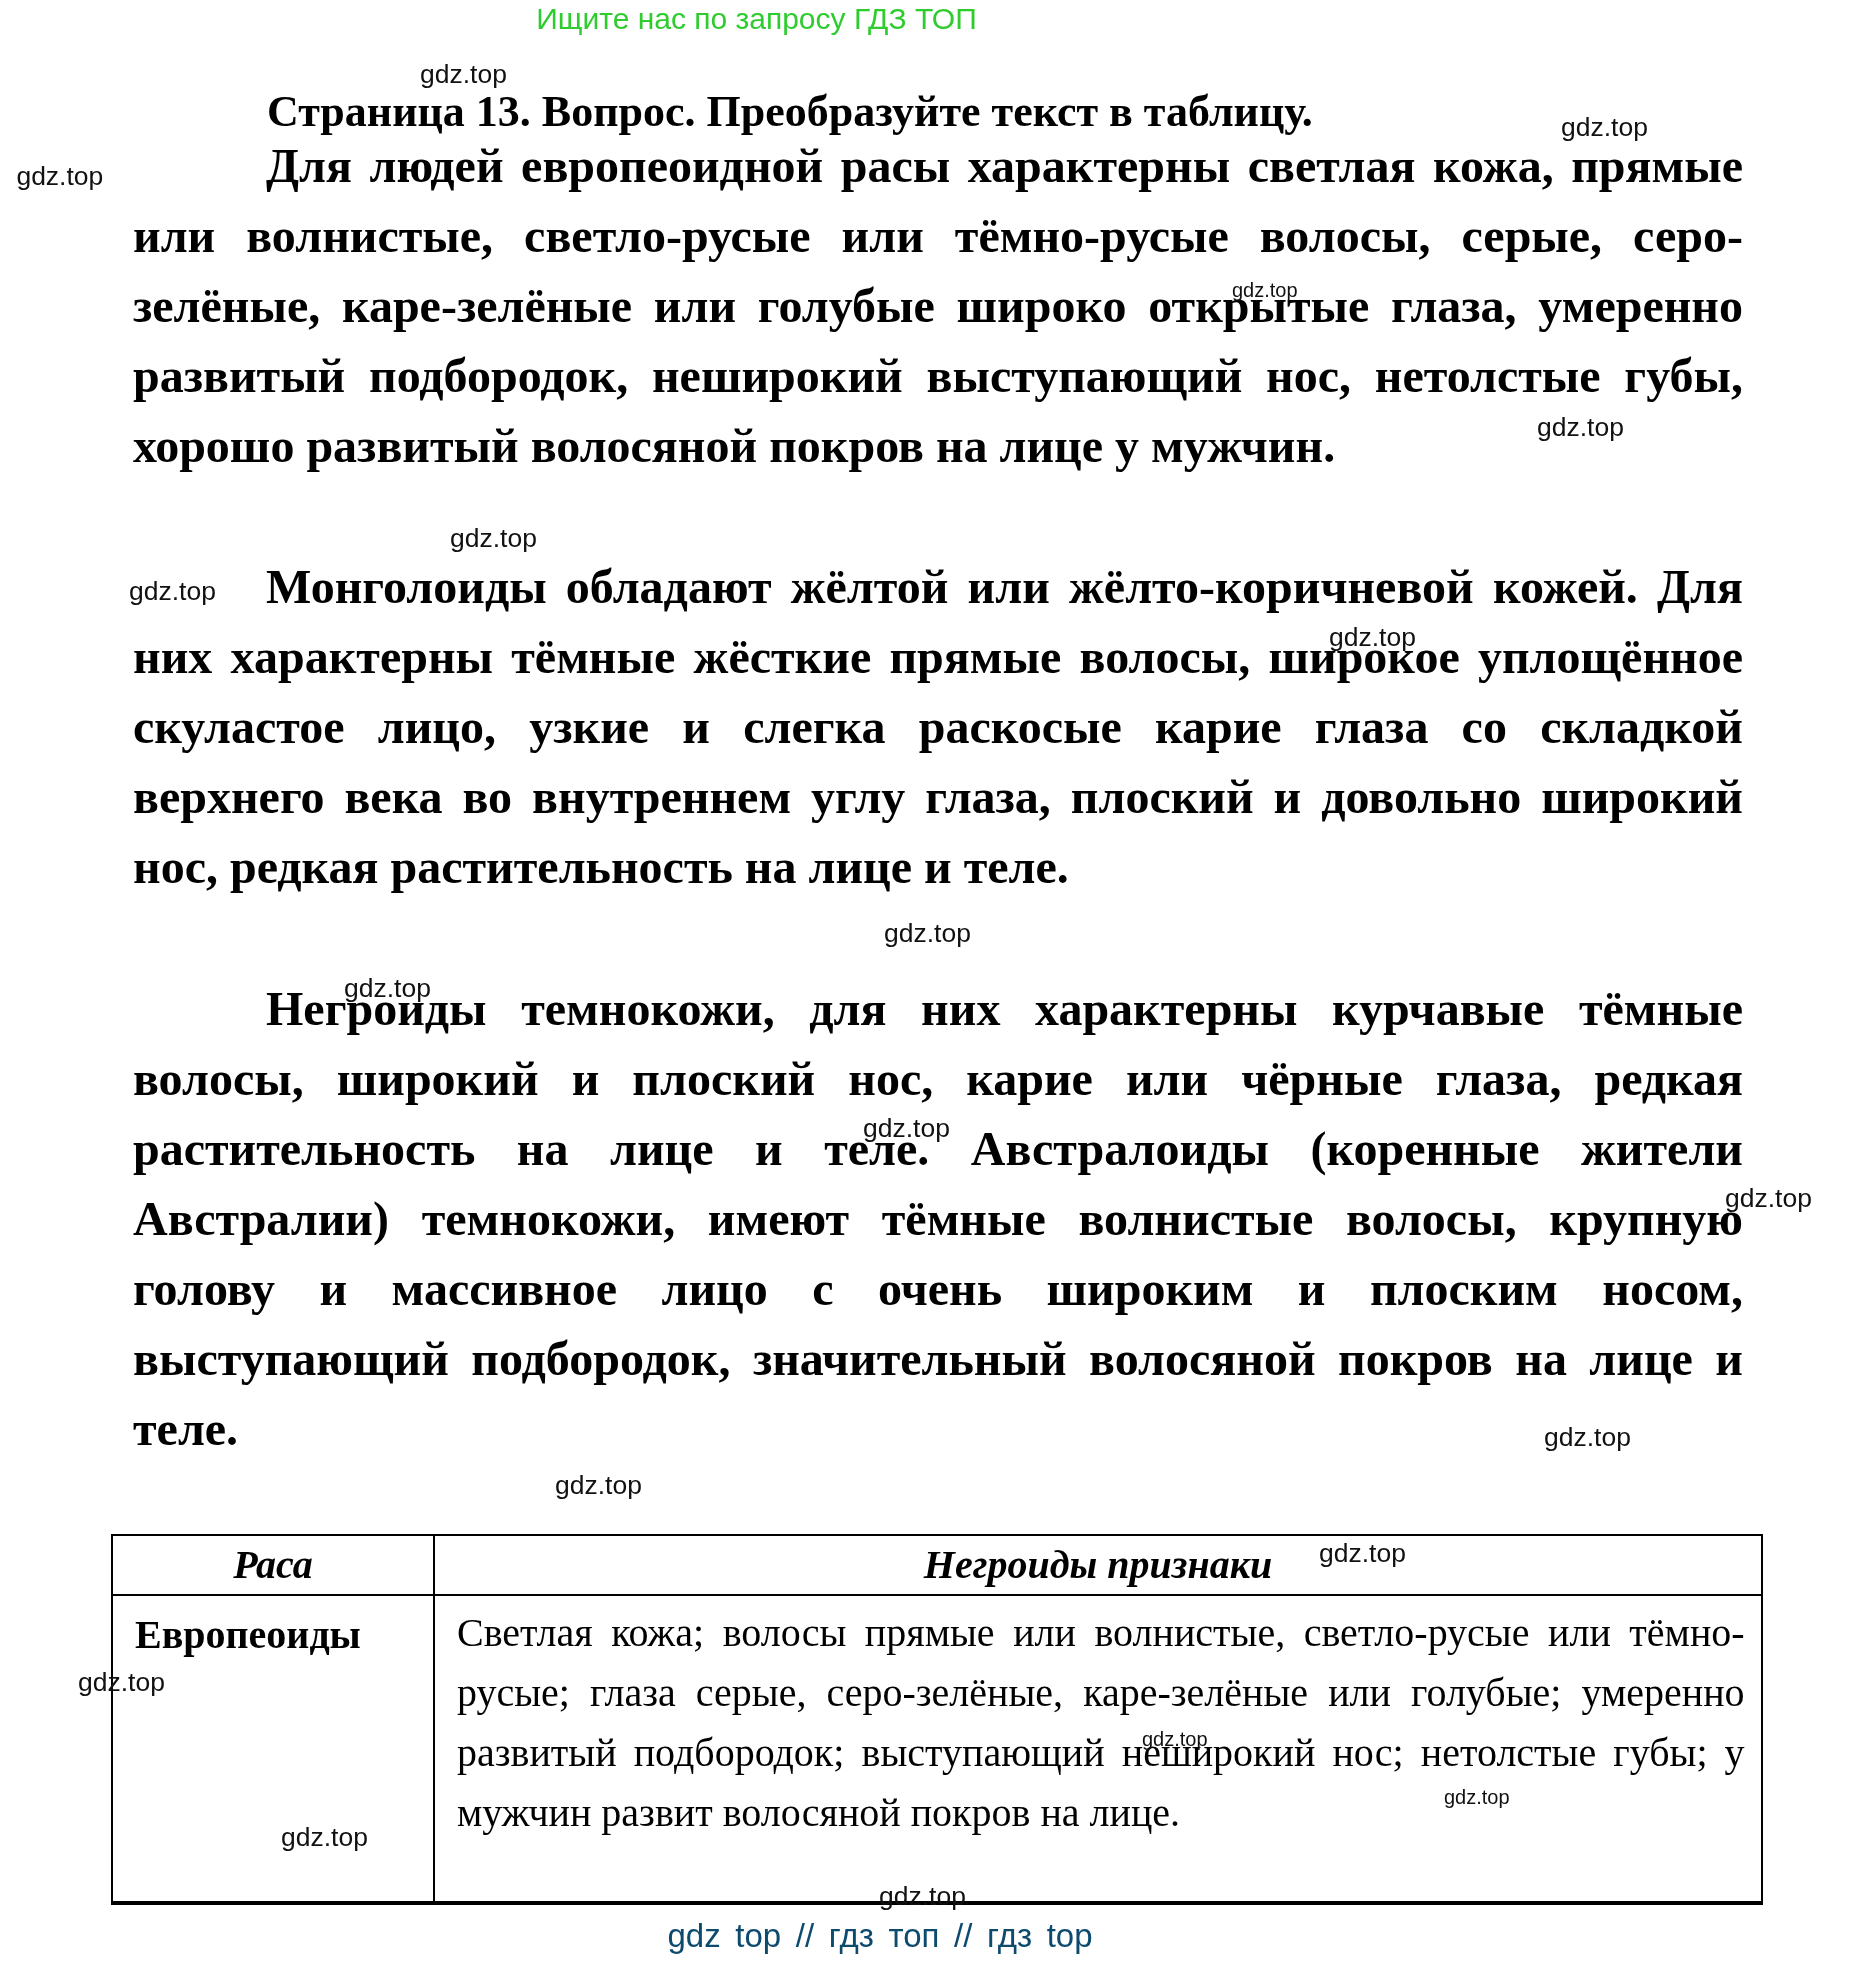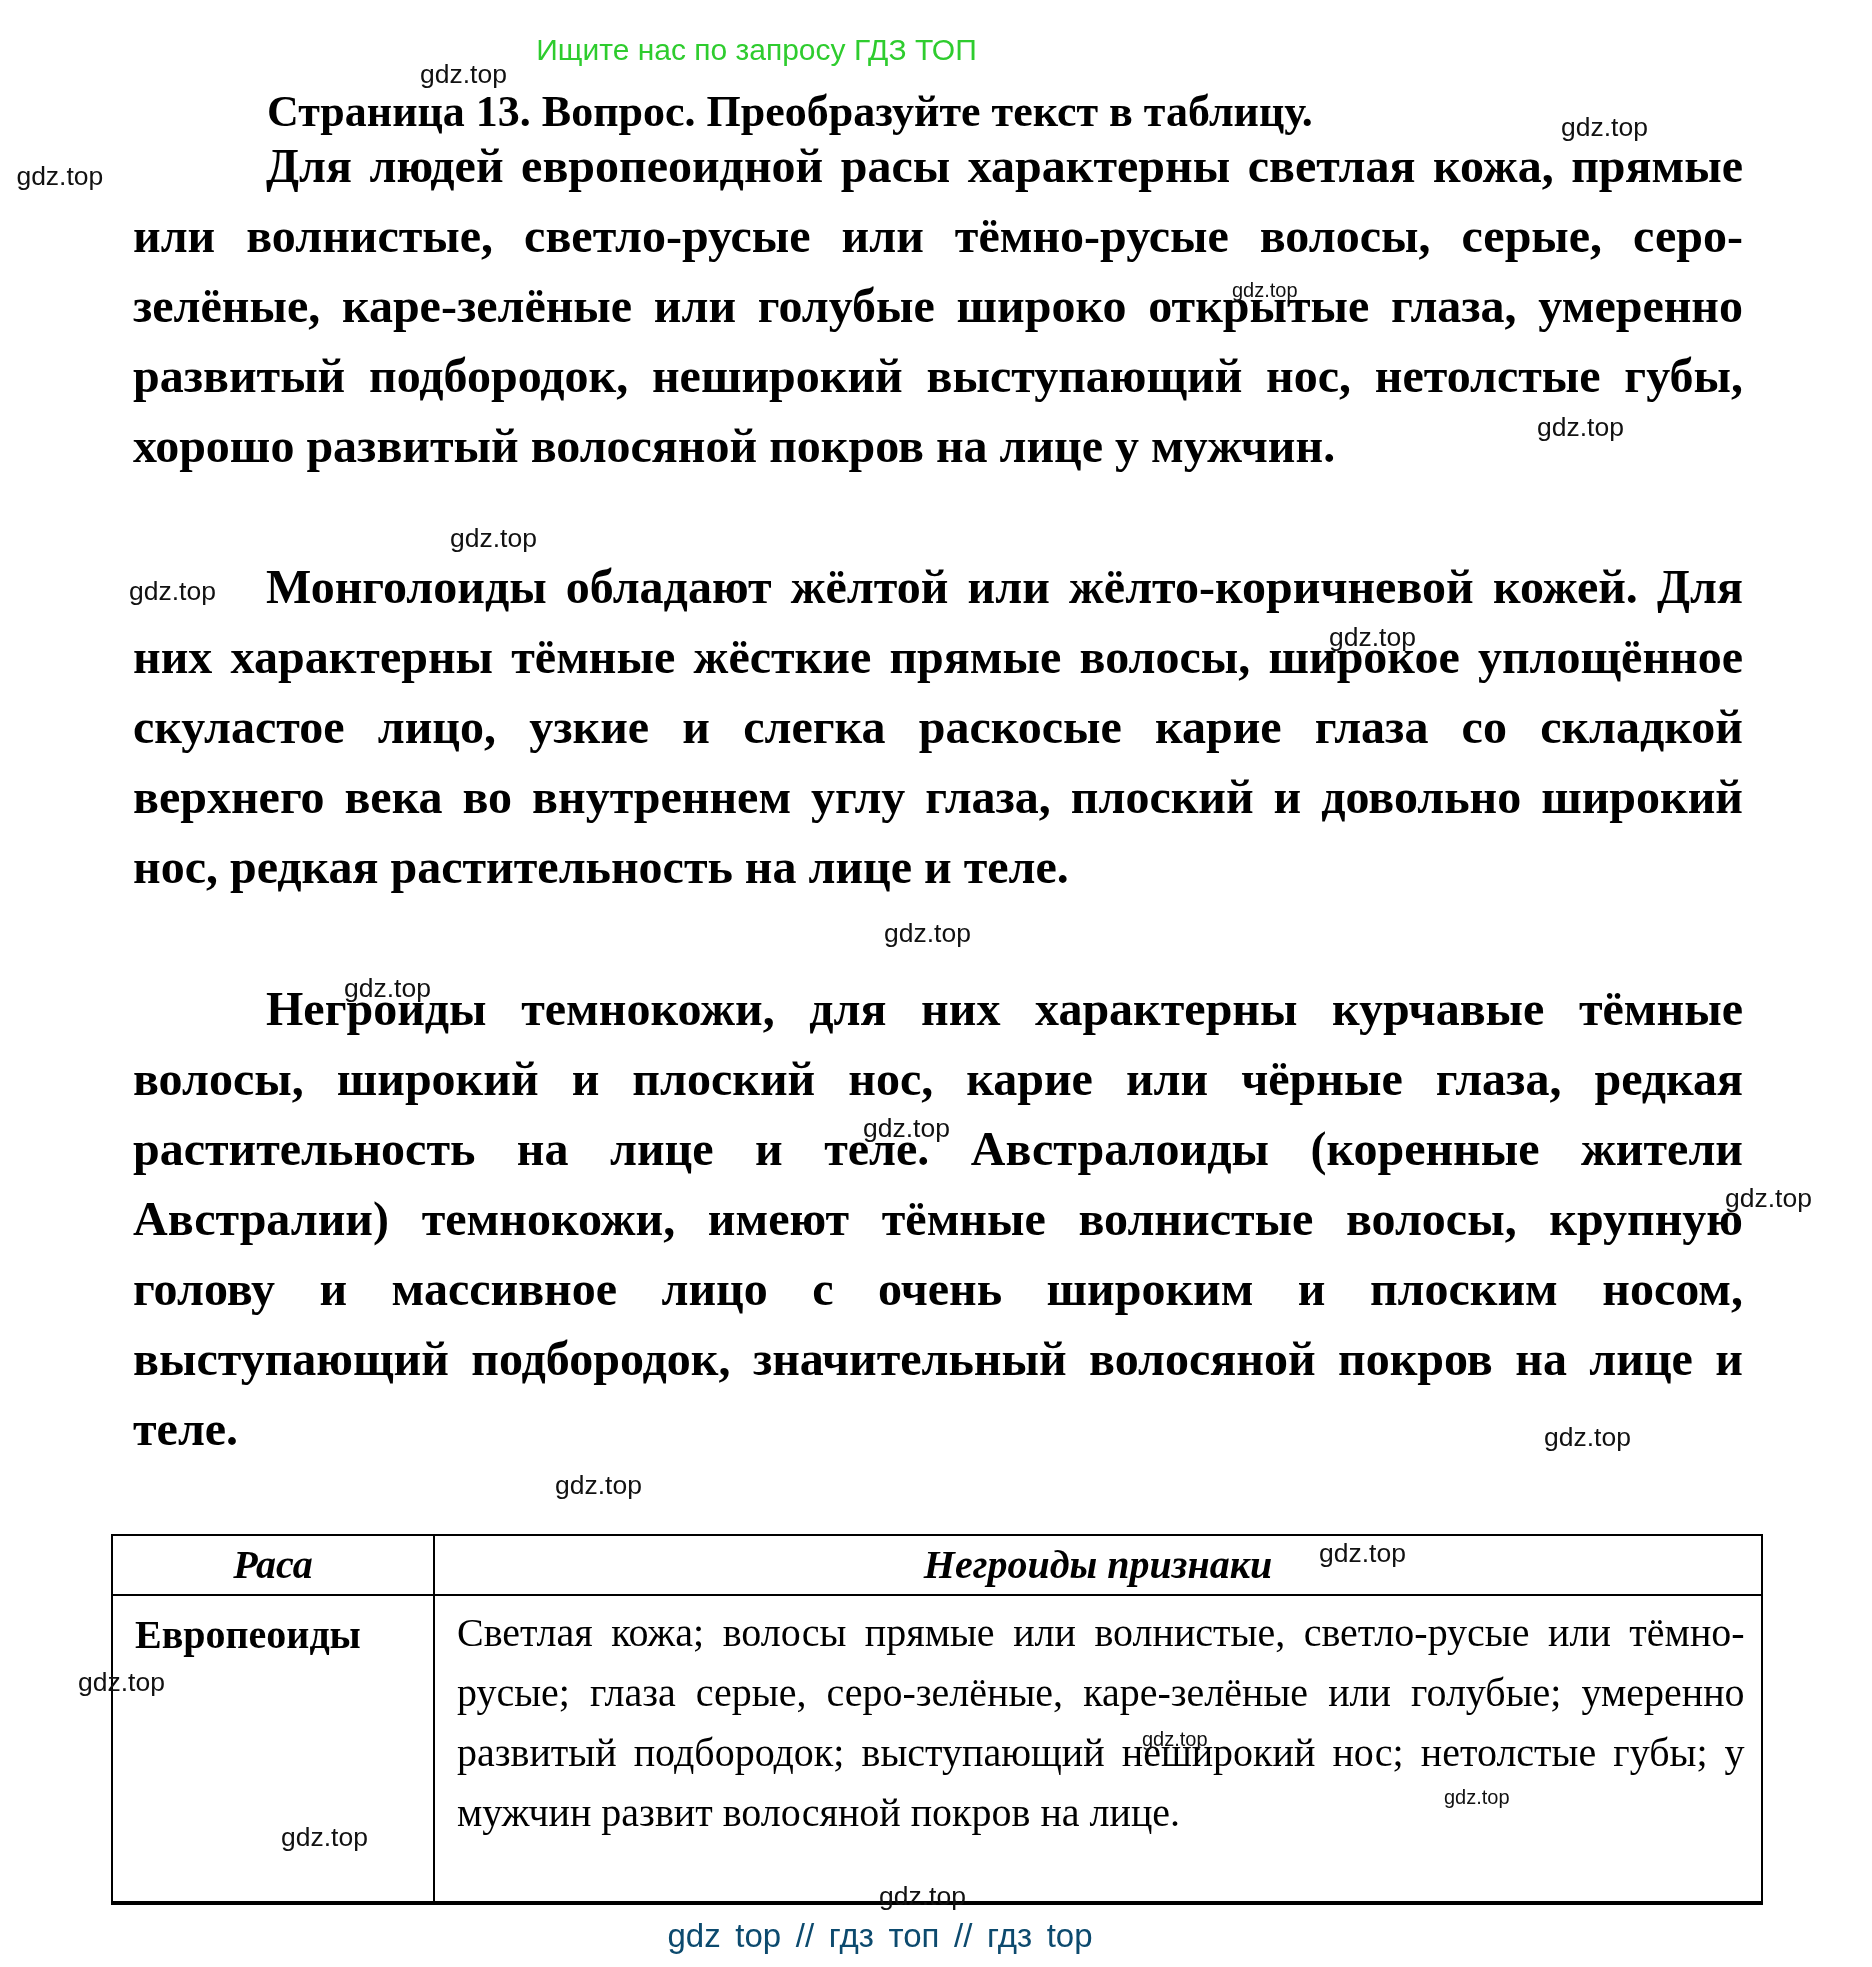--- a/index.html
+++ b/index.html
@@ -2,21 +2,21 @@
 <html style="font-size:14.6px"><head>
 <meta charset="utf-8">
 <style>
   html, body { margin: 0; padding: 0; background: #ffffff; }
   body { width: 1872px; height: 1967px; position: relative; overflow: hidden; }
   .serif { font-family: "Liberation Serif", "DejaVu Serif", serif; color: #000; }
   .sans { font-family: "Liberation Sans", "DejaVu Sans", sans-serif; }
 
   .top-banner {
     position: absolute; top: 0; left: 0; width: 1513px; text-align: center;
-    font-size: 30px; line-height: 37px; color: #2ecc2e; margin-top: 31px;
+    font-size: 30px; line-height: 37px; color: #2ecc2e;
   }
   .title {
     position: absolute; top: 84px; left: 267px;
     font-size: 44px; font-weight: bold; line-height: 55px; white-space: nowrap;
   }
   .para {
     position: absolute; left: 133px; width: 1610px;
     font-size: 48px; font-weight: bold; line-height: 70px;
     text-align: justify; text-indent: 133px; margin: 0;
   }

